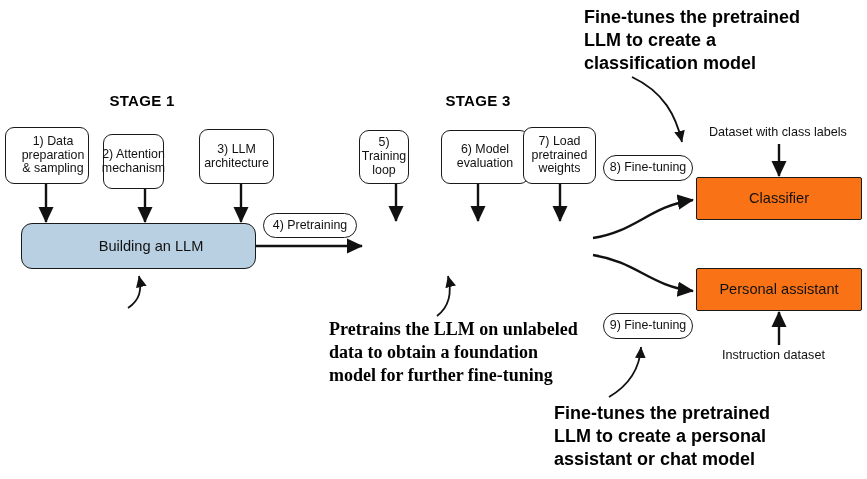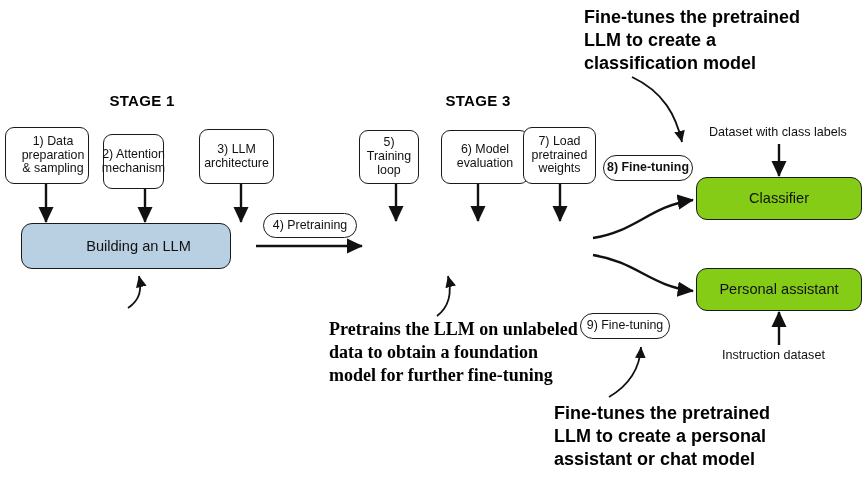--- a/index.html
+++ b/index.html
@@ -48,22 +48,22 @@
     background: #ffffff;
     padding: 0 6px;
     white-space: nowrap;
   }
   .main-box {
     border-radius: 11px;
     background: #b9cfe2;
     font-size: 14.6px;
   }
   .out-box {
-    border-radius: 11px;
-    background: #84cc16;
+    border-radius: 2px;
+    background: #f97316;
     font-size: 14.6px;
   }
   .stage-label {
     position: absolute;
     font-size: 15px;
     font-weight: bold;
     color: #000000;
     letter-spacing: 0.3px;
     white-space: nowrap;
     text-align: center;
@@ -136,33 +136,33 @@
   <div class="stage-label" style="left:428px; top:92px; width:100px;">STAGE 3</div>
 
   <div class="node step-box lbl-multi" style="left:5px; top:127px; width:84px; height:57px;padding-left:15px;">1) Data
 preparation
 &amp; sampling</div>
   <div class="node step-box lbl-multi" style="left:103px; top:134px; width:61px; height:55px;">2) Attention
 mechanism</div>
   <div class="node step-box lbl-multi" style="left:199px; top:129px; width:75px; height:55px;">3) LLM
 architecture</div>
 
-  <div class="node step-box lbl-multi" style="left:359px; top:130px; width:60px; height:54px;">5) Training
+  <div class="node step-box lbl-multi" style="left:359px; top:130px; width:50px; height:54px;border-radius:10px;">5) Training
 loop</div>
   <div class="node step-box lbl-multi" style="left:441px; top:130px; width:88px; height:54px;">6) Model
 evaluation</div>
   <div class="node step-box lbl-multi" style="left:523px; top:127px; width:73px; height:57px;">7) Load
 pretrained
 weights</div>
 
   <div class="node pill" style="left:263px; top:213px; width:94px; height:25px;">4) Pretraining</div>
-  <div class="node pill" style="left:603px; top:155px; width:90px; height:26px;font-weight:bold;">8) Fine-tuning</div>
-  <div class="node pill" style="left:580px; top:313px; width:90px; height:26px;">9) Fine-tuning</div>
+  <div class="node pill" style="left:603px; top:155px; width:90px; height:26px;">8) Fine-tuning</div>
+  <div class="node pill" style="left:603px; top:313px; width:90px; height:26px;">9) Fine-tuning</div>
 
-  <div class="node main-box" style="left:21px; top:223px; width:210px; height:46px;padding-left:25px;">Building an LLM</div>
+  <div class="node main-box" style="left:21px; top:223px; width:235px; height:46px;padding-left:25px;">Building an LLM</div>
 
   <div class="node out-box" style="left:696px; top:177px; width:166px; height:43px;">Classifier</div>
   <div class="node out-box" style="left:696px; top:268px; width:166px; height:43px;">Personal assistant</div>
 
   <div class="plain-label" style="left:709px; top:125px;">Dataset with class labels</div>
   <div class="plain-label" style="left:722px; top:348px;">Instruction dataset</div>
 
   <div class="annot" style="left:584px; top:6px;">Fine-tunes the pretrained
 LLM to create a
 classification model</div>

